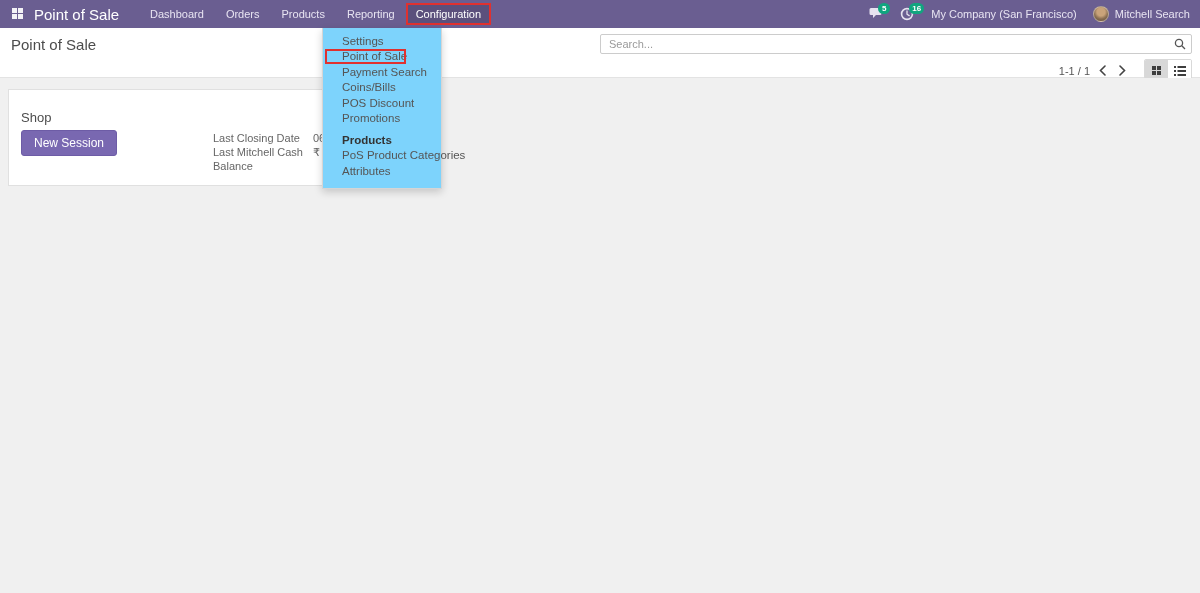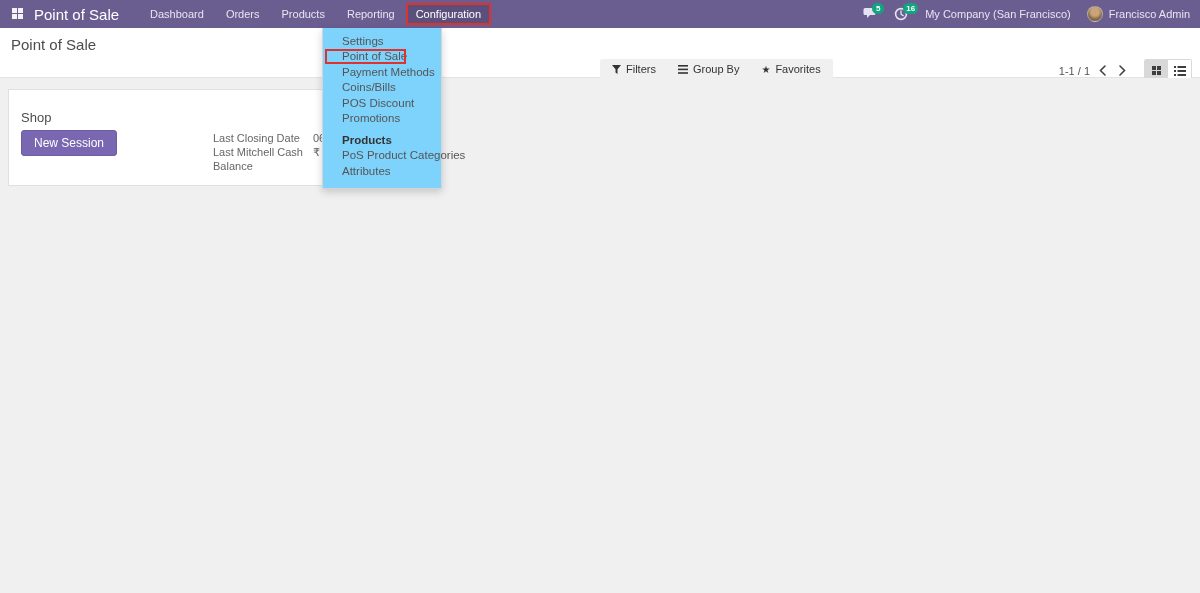--- a/index.html
+++ b/index.html
@@ -115,53 +115,38 @@
           <svg width="14" height="14" viewBox="0 0 14 14">
             <circle cx="7" cy="7" r="5.4" fill="none" stroke="#e6e2f0" stroke-width="1.6"></circle>
             <path d="M7 4 v3.2 l2.2 1.4" fill="none" stroke="#e6e2f0" stroke-width="1.3" stroke-linecap="round"></path>
           </svg>
         </span>
         <span class="badge">16</span>
       </div>
       <div class="company-name">My Company (San Francisco)</div>
       <div class="user-menu">
         <div class="avatar"></div>
-        <div class="user-name">Francisco Admin</div>
+        <div class="user-name">Mitchell Search</div>
       </div>
     </div>
   </div>
 
   <div class="control-panel">
     <div class="breadcrumb-title">Point of Sale</div>
 
-
-    <div class="filter-bar">
-      <div class="filter-btn">
-        <span>
-          <svg width="9" height="9" viewBox="0 0 9 9">
-              <path d="M0 0 h9 L5.5 4.2 V9 L3.5 7.6 V4.2 Z" fill="#333"></path>
-            </svg>
-        </span>
-        <span>Filters</span>
-      </div>
-      <div class="filter-btn">
-        <span>
-          <svg width="10" height="9" viewBox="0 0 10 9">
-            <rect x="0" y="0" width="10" height="1.6" fill="#333"></rect>
-            <rect x="0" y="3.6" width="10" height="1.6" fill="#333"></rect>
-            <rect x="0" y="7.2" width="10" height="1.6" fill="#333"></rect>
-          </svg>
-        </span>
-        <span>Group By</span>
-      </div>
-      <div class="filter-btn">
-        <span style="font-size:10px; color:#333; line-height:9px;">★</span>
-        <span>Favorites</span>
-      </div>
-    </div>
+    <div class="search-wrap">
+      <input class="search-input" type="text" placeholder="Search..." style="">
+      <span class="search-icon">
+        <svg width="12" height="12" viewBox="0 0 12 12">
+          <circle cx="5" cy="5" r="3.6" fill="none" stroke="#555" stroke-width="1.3"></circle>
+          <line x1="7.8" y1="7.8" x2="11" y2="11" stroke="#555" stroke-width="1.3"></line>
+        </svg>
+      </span>
+    </div>
+
 
     <div class="cp-right">
       <div class="pager-text">1-1 / 1</div>
       <div class="pager-btn">
         <svg width="7" height="11" viewBox="0 0 7 11">
             <path d="M6 1 L1.5 5.5 L6 10" fill="none" stroke="#444" stroke-width="1.6" stroke-linecap="round"></path>
           </svg>
       </div>
       <div class="pager-btn">
         <svg width="7" height="11" viewBox="0 0 7 11">
@@ -205,21 +190,21 @@
       </div>
     </div>
   </div>
 
   <div class="dropdown">
     <div class="dd-item">Settings</div>
     <div class="dd-item">
       <span>Point of Sale</span>
       <span class="annotation-box"></span>
     </div>
-    <div class="dd-item">Payment Methods</div>
+    <div class="dd-item">Payment Search</div>
     <div class="dd-item">Coins/Bills</div>
     <div class="dd-item">POS Discount</div>
     <div class="dd-item">Promotions</div>
     <div class="dd-header">Products</div>
     <div class="dd-item dd-sub">PoS Product Categories</div>
     <div class="dd-item dd-sub">Attributes</div>
   </div>
 
 </div>
 

